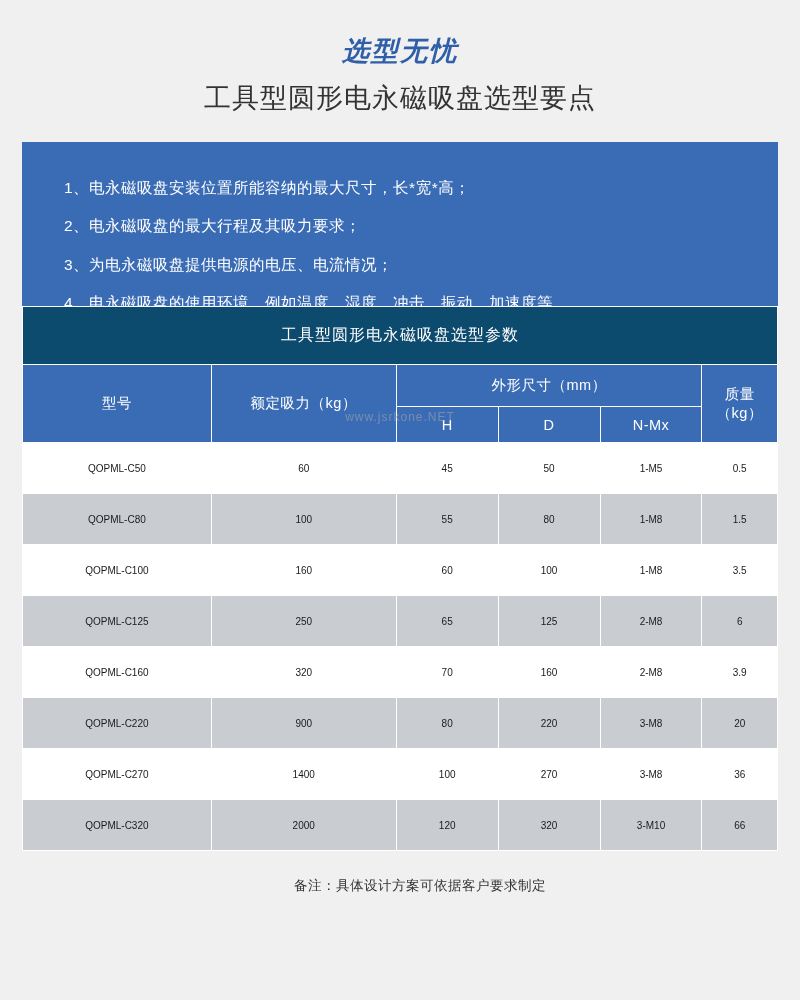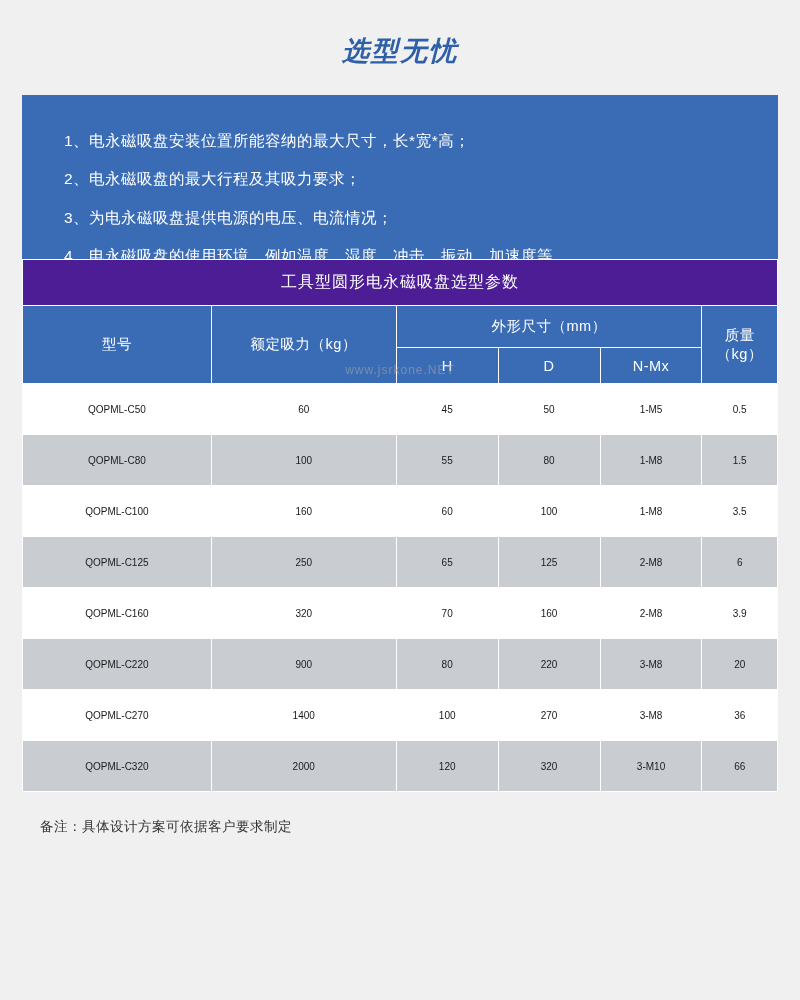--- a/index.html
+++ b/index.html
@@ -66,25 +66,25 @@
     border-collapse: collapse;
     table-layout: fixed;
   }
   table.spec td, table.spec th {
     border: 1px solid #ffffff;
     text-align: center;
     font-weight: normal;
     box-sizing: border-box;
   }
   .tbl-title td {
-    background: #4c1d95;
+    background: #0c4a6e;
     color: #ffffff;
     font-size: 16px;
     font-weight: bold;
-    height: 46px;
+    height: 58px;
     letter-spacing: 1px;
     border: 1px solid #333333;
   }
   .hdr td {
     background: #3a6cb5;
     color: #ffffff;
     font-size: 14.5px;
     letter-spacing: 0.5px;
   }
   .hdr .h1 { height: 42px; }
@@ -111,29 +111,31 @@
     color: rgba(170,170,170,0.55);
     letter-spacing: 1px;
     pointer-events: none;
     font-family: "Liberation Sans", sans-serif;
   }
   .footnote {
     margin: 26px 0 0 40px;
     font-size: 13.5px;
     color: #333333;
     letter-spacing: 0.5px;
+    text-align: center;
   }
 </style>
 </head>
 <body>
 
 <div class="page">
 
   <div class="header">
     <div class="title-main">选型无忧</div>
+    <div class="title-sub">工具型圆形电永磁吸盘选型要点</div>
   </div>
 
   <div class="notes-box">
     <div class="note-line">1、电永磁吸盘安装位置所能容纳的最大尺寸，长*宽*高；</div>
     <div class="note-line">2、电永磁吸盘的最大行程及其吸力要求；</div>
     <div class="note-line">3、为电永磁吸盘提供电源的电压、电流情况；</div>
     <div class="note-line">4、电永磁吸盘的使用环境，例如温度、湿度、冲击、振动、加速度等。</div>
   </div>
 
   <div class="table-wrap">

